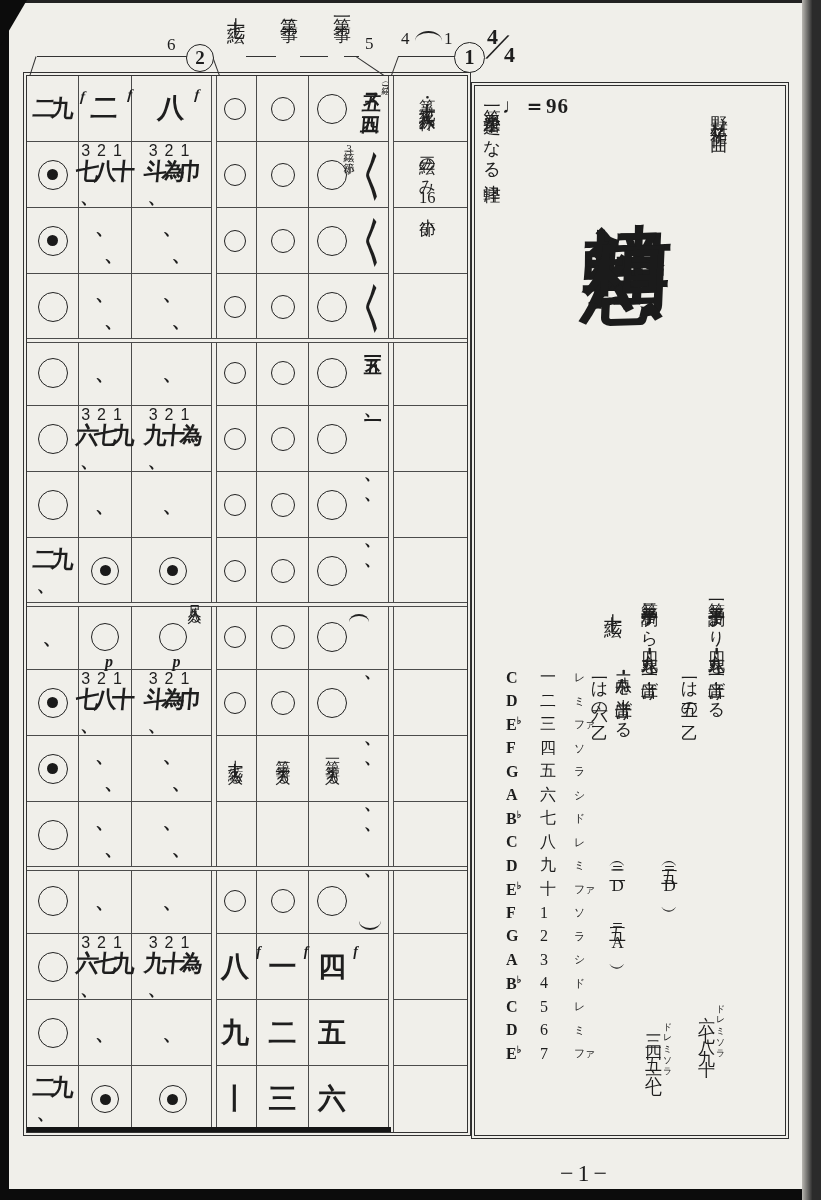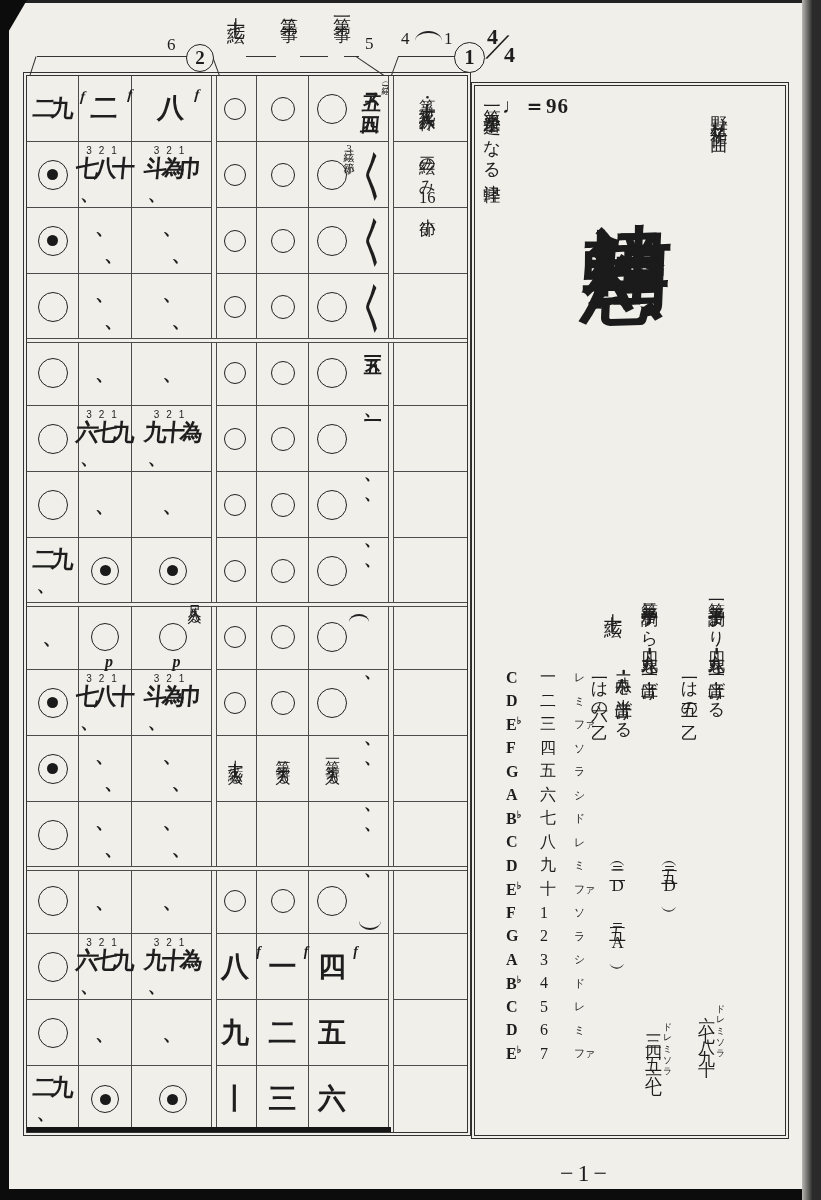--- a/index.html
+++ b/index.html
@@ -37,21 +37,21 @@
   .cell.col-g{border-right:none;}
   .cell.lastrow{border-bottom:none;}
   .circ{border:1.6px solid #222;border-radius:50%;position:relative;flex:none;}
   .col-a .circ{width:30px;height:30px;}
   .col-b .circ,.col-c .circ{width:28px;height:28px;}
   .col-d .circ{width:22px;height:22px;}
   .col-e .circ{width:24px;height:24px;}
   .fmain .circ{width:30px;height:30px;}
   .circ.dot::after{content:"";position:absolute;left:50%;top:50%;width:11px;height:11px;margin:-5.5px 0 0 -5.5px;border-radius:50%;background:#1a1a1a;}
   .hand{display:flex;flex-direction:column;align-items:center;line-height:1;position:relative;}
-  .fingers{font-size:10px;letter-spacing:7px;margin-bottom:1px;font-family:"Liberation Sans",sans-serif;}
+  .fingers{font-size:16px;letter-spacing:7px;margin-bottom:1px;font-family:"Liberation Sans",sans-serif;}
   .hand-main{font-weight:bold;font-size:23px;letter-spacing:-5px;white-space:nowrap;transform:skewX(-5deg);padding-right:4px;}
   .hand-main.single{font-size:27px;letter-spacing:-2px;}
   .hand-sup{position:absolute;right:-11px;top:-7px;font-size:14px;font-style:italic;font-weight:bold;letter-spacing:0;}
   .hand-tail{font-size:19px;font-weight:bold;margin-top:4px;align-self:flex-start;margin-left:4px;}
   .marks{display:flex;flex-direction:column;align-items:center;gap:7px;font-size:20px;font-weight:bold;line-height:1;}
   .marks span:nth-child(2){transform:translateX(9px);}
   .notechar{font-size:28px;font-weight:bold;position:relative;line-height:1;}
   .note-sup{position:absolute;right:-12px;top:-8px;font-size:14px;font-style:italic;font-weight:bold;}
   .entry{position:absolute;left:0;top:12px;width:100%;height:130px;display:flex;justify-content:center;z-index:5;}
   .entry .vtext{font-size:15px;letter-spacing:3px;}

